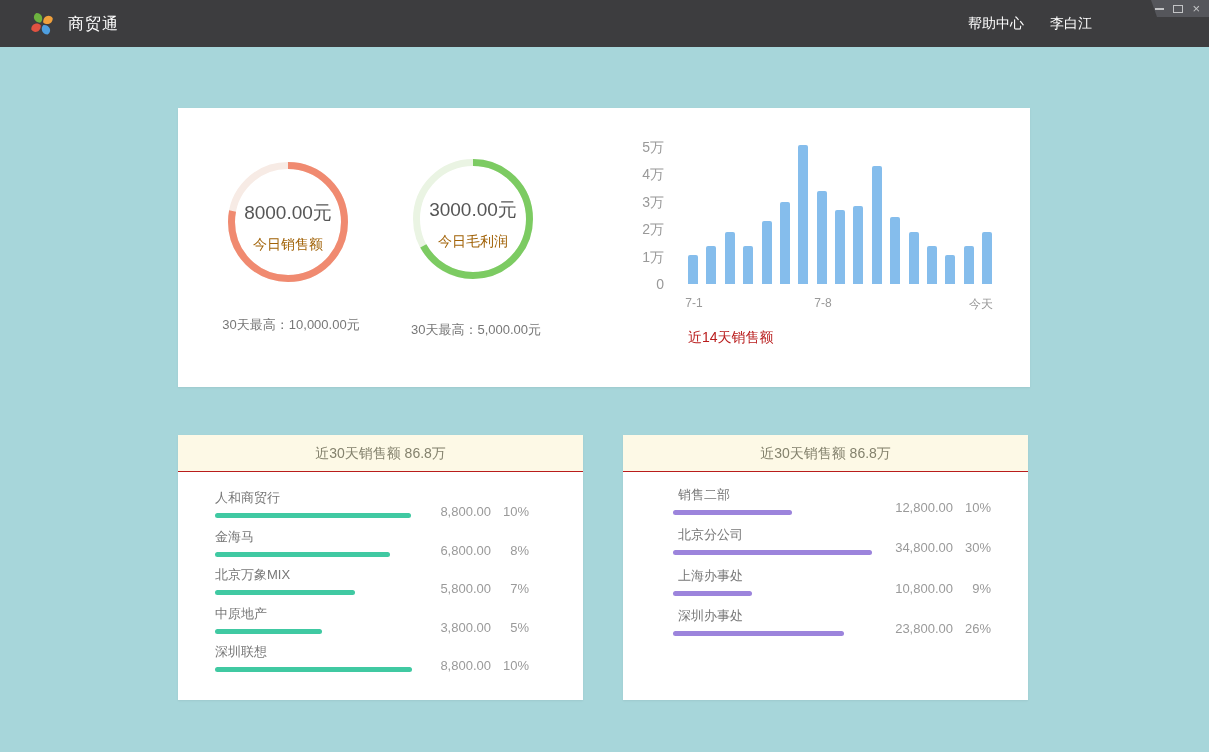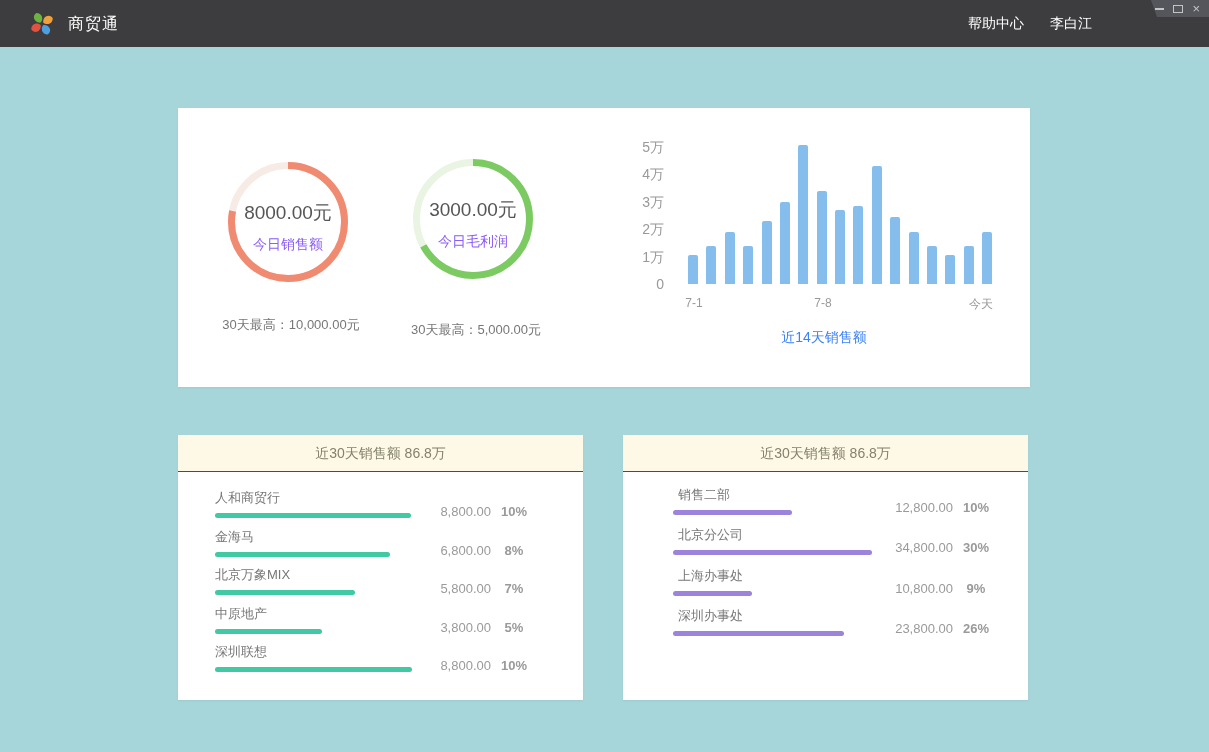--- a/index.html
+++ b/index.html
@@ -31,50 +31,50 @@
   .card { position:absolute; background:#ffffff; box-shadow:0 1px 2px rgba(0,0,0,0.06); }
   .top-card { left:178px; top:61px; width:852px; height:279px; }
   .list-card { top:388px; width:405px; height:265px; }
   .card-left { left:178px; }
   .card-right { left:623px; }
 
   
   .donut { position:absolute; width:126px; height:126px; }
   .donut-text { position:absolute; inset:0; display:flex; flex-direction:column; align-items:center; justify-content:center; padding-top:10px; }
   .donut-value { font-size:19px; color:#555555; margin-bottom:10px; }
-  .donut-label { font-size:14px; color:#8b5cf6; }
+  .donut-label { font-size:14px; color:#a16207; }
   .max-line { position:absolute; font-size:13px; color:#777777; text-align:center; }
 
   
   .chart { position:absolute; left:462px; top:30px; width:360px; height:230px; }
   .y-axis { position:absolute; left:0; top:8px; width:30px; height:138px; }
   .y-axis span { position:absolute; right:6px; font-size:14px; color:#999999; line-height:14px; white-space:nowrap;text-align:right; }
   .plot { position:absolute; left:48px; top:8px; width:304px; height:138px;
           display:flex; justify-content:space-between; align-items:flex-end; overflow:visible; }
   .bar { width:10px; border-radius:2px 2px 0 0; }
   .x-axis { position:absolute; left:48px; top:158px; width:304px; height:14px; }
   .x-axis span { position:absolute; transform:translateX(-50%); font-size:12px; color:#999999; white-space:nowrap; }
   .xl0 { left:6px; } .xl1 { left:135px; } .xl2 { left:293px; }
-  .chart-caption { position:absolute; left:32px; top:191px; width:304px; text-align:center; font-size:14px; color:#3b82f6; }
+  .chart-caption { position:absolute; left:48px; top:191px; width:304px; text-align:left; font-size:14px; color:#b91c1c; }
 
   
   .list-header { height:37px; line-height:37px; text-align:center; background:#fdf9e6;
                  border-bottom:1px solid #b91c1c; font-size:14px; color:#84826d; }
   .left-rows  { padding:18px 54px 0 37px; }
   .right-rows { padding:15px 37px 0 50px; }
   .list-row { position:relative; }
   .left-rows  .list-row { height:38.6px; }
   .right-rows .list-row { height:40.3px; }
   .row-label { font-size:13px; color:#777777; line-height:16px; margin-bottom:7px; }
   .right-rows .row-label { padding-left:5px; }
   .hbar { height:5px; border-radius:3px; }
   .row-value { position:absolute; right:0; display:flex; font-size:13px; color:#9a9a9a; }
   .left-rows  .row-value { top:14px; }
   .right-rows .row-value { top:13px; }
-  .row-value .pct { min-width:30px; text-align:center; margin-left:8px;font-weight:bold; }
+  .row-value .pct { min-width:30px; text-align:right; margin-left:8px; }
 </style>
 </head>
 <body>
 
 <header class="titlebar">
   <svg class="logo" viewBox="0 0 36 36">
     <g transform="translate(18,19)">
       <path fill="#6db33f" transform="rotate(-22)" d="M-1,-2 C-8,-4 -8.5,-13 -1.5,-14.5 C5,-12 4,-4 -1,-2 Z"></path>
       <path fill="#f0a03c" transform="rotate(68)" d="M-1,-2 C-8,-4 -8.5,-13 -1.5,-14.5 C5,-12 4,-4 -1,-2 Z"></path>
       <path fill="#4e9fe0" transform="rotate(158)" d="M-1,-2 C-8,-4 -8.5,-13 -1.5,-14.5 C5,-12 4,-4 -1,-2 Z"></path>

